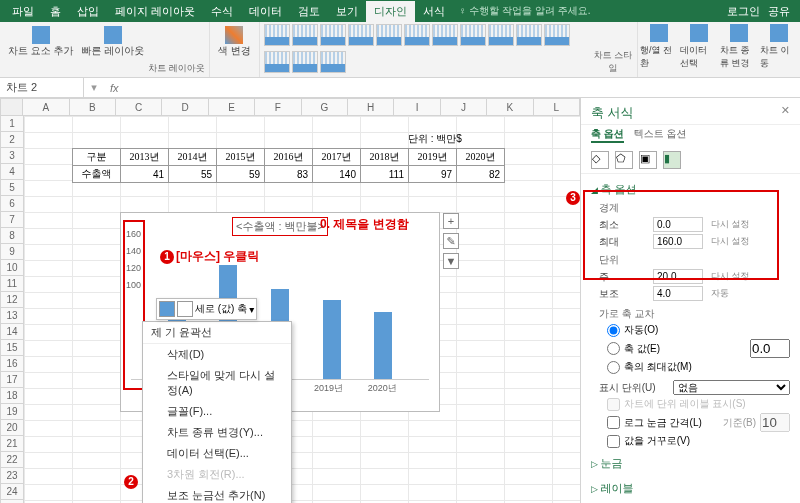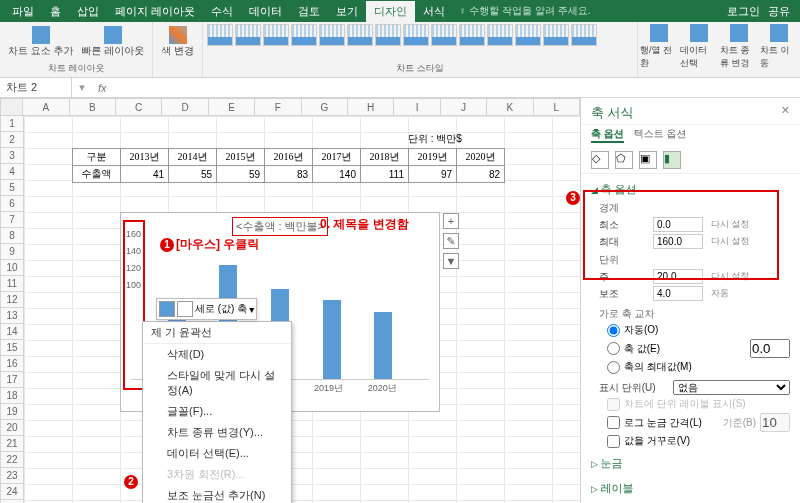--- a/index.html
+++ b/index.html
@@ -7,33 +7,33 @@
 
 
 .titlebar { background: #217346; color: #fff; height: 22px; display: flex; align-items: center; padding: 0 4px; }
 .titlebar .tab { padding: 3px 8px; cursor: pointer; font-size: 11px; }
 .titlebar .tab.active { background: #f3f3f3; color: #217346; }
 .titlebar .spacer { flex: 1; }
 .titlebar .right { display: flex; gap: 8px; padding-right: 6px; font-size: 11px; text-align: center; }
 
 
 .ribbon { background: #f3f3f3; border-bottom: 1px solid #d4d4d4; height: 56px; display: flex; }
-.ribbon-group { border-right: 1px solid #e0e0e0; padding: 2px 4px; display: flex; flex-direction: column; }
+.ribbon-group { border-right: 1px solid #e0e0e0; padding: 2px 4px; display: flex; }
 .ribbon-group .label { font-size: 9px; color: #666; text-align: center; margin-top: auto; }
 .ribbon-btn { display: flex; flex-direction: column; align-items: center; padding: 2px 4px; font-size: 10px; color: #444; cursor: pointer; }
 .ribbon-icons { display: flex; gap: 2px; flex-wrap: wrap; }
 .mini-chart { width: 26px; height: 22px; background: linear-gradient(to top, #5b9bd5 40%, transparent 40%); border: 1px solid #ccc; display: inline-block; cursor: pointer; }
 .mini-chart::before { content: ""; display: block; height: 100%; background: repeating-linear-gradient(90deg, #5b9bd5 0 2px, transparent 2px 4px); opacity: 0.4; }
 .ribbon-right { display: flex; gap: 2px; margin-left: auto; padding: 2px; }
 .ribbon-right .rbtn { width: 38px; display: flex; flex-direction: column; align-items: center; font-size: 9px; color: #444; cursor: pointer; }
 .rbtn .ic { width: 18px; height: 18px; background: #5b9bd5; margin-bottom: 2px; }
 
 
 .formulabar { display: flex; align-items: center; border-bottom: 1px solid #d4d4d4; height: 20px; background: #fff; }
-.namebox { width: 72px; border-right: 1px solid #d4d4d4; padding: 2px 6px; font-size: 11px; color: #444; }
+.namebox { width: 84px; border-right: 1px solid #d4d4d4; padding: 2px 6px; font-size: 11px; color: #444; }
 .fx { padding: 0 6px; color: #777; font-style: italic; }
 
 
 .main { display: flex; height: 405px; }
 .sheet { flex: 1; position: relative; overflow: hidden; background: #fff; }
 .colheads { display: flex; position: sticky; top: 0; background: #f8f8f8; }
 .corner { width: 24px; height: 18px; border: 1px solid #d4d4d4; background: #f0f0f0; }
 .colh { width: 48px; height: 18px; border: 1px solid #d4d4d4; border-left: none; text-align: center; font-size: 10px; color: #666; line-height: 18px; background: #f8f8f8; }
 .rowh { width: 24px; height: 16px; border: 1px solid #d4d4d4; border-top: none; text-align: center; font-size: 10px; color: #666; line-height: 16px; background: #f8f8f8; }
 .rows { display: flex; }
@@ -270,21 +270,21 @@
               <span>2020년</span>
             </div>
           <div class="chart-sidebtns">
             <div>+</div>
             <div>✎</div>
             <div>▼</div>
           </div>
         </div>
 
         <div class="annot-red" style="top:104px;left:99px;width:22px;height:170px"></div>
-        <div class="annot-text" style="top:120px;left:136px"><span class="circle-num">1</span><span>[마우스] 우클릭</span></div>
+        <div class="annot-text" style="top:132px;left:136px"><span class="circle-num">1</span><span>[마우스] 우클릭</span></div>
         <div class="annot-text" style="top:100px;left:296px">0. 제목을 변경함</div>
         <div class="annot-red" style="top:356px;left:118px;width:150px;height:18px"></div>
         <div class="annot-text" style="top:358px;left:100px"><span class="circle-num">2</span></div>
 
         <div style="position:absolute;top:110px;left:102px;font-size:9px;color:#666;line-height:17px">
           <div>160</div>
             <div>140</div>
             <div>120</div>
             <div>100</div>
         </div>

